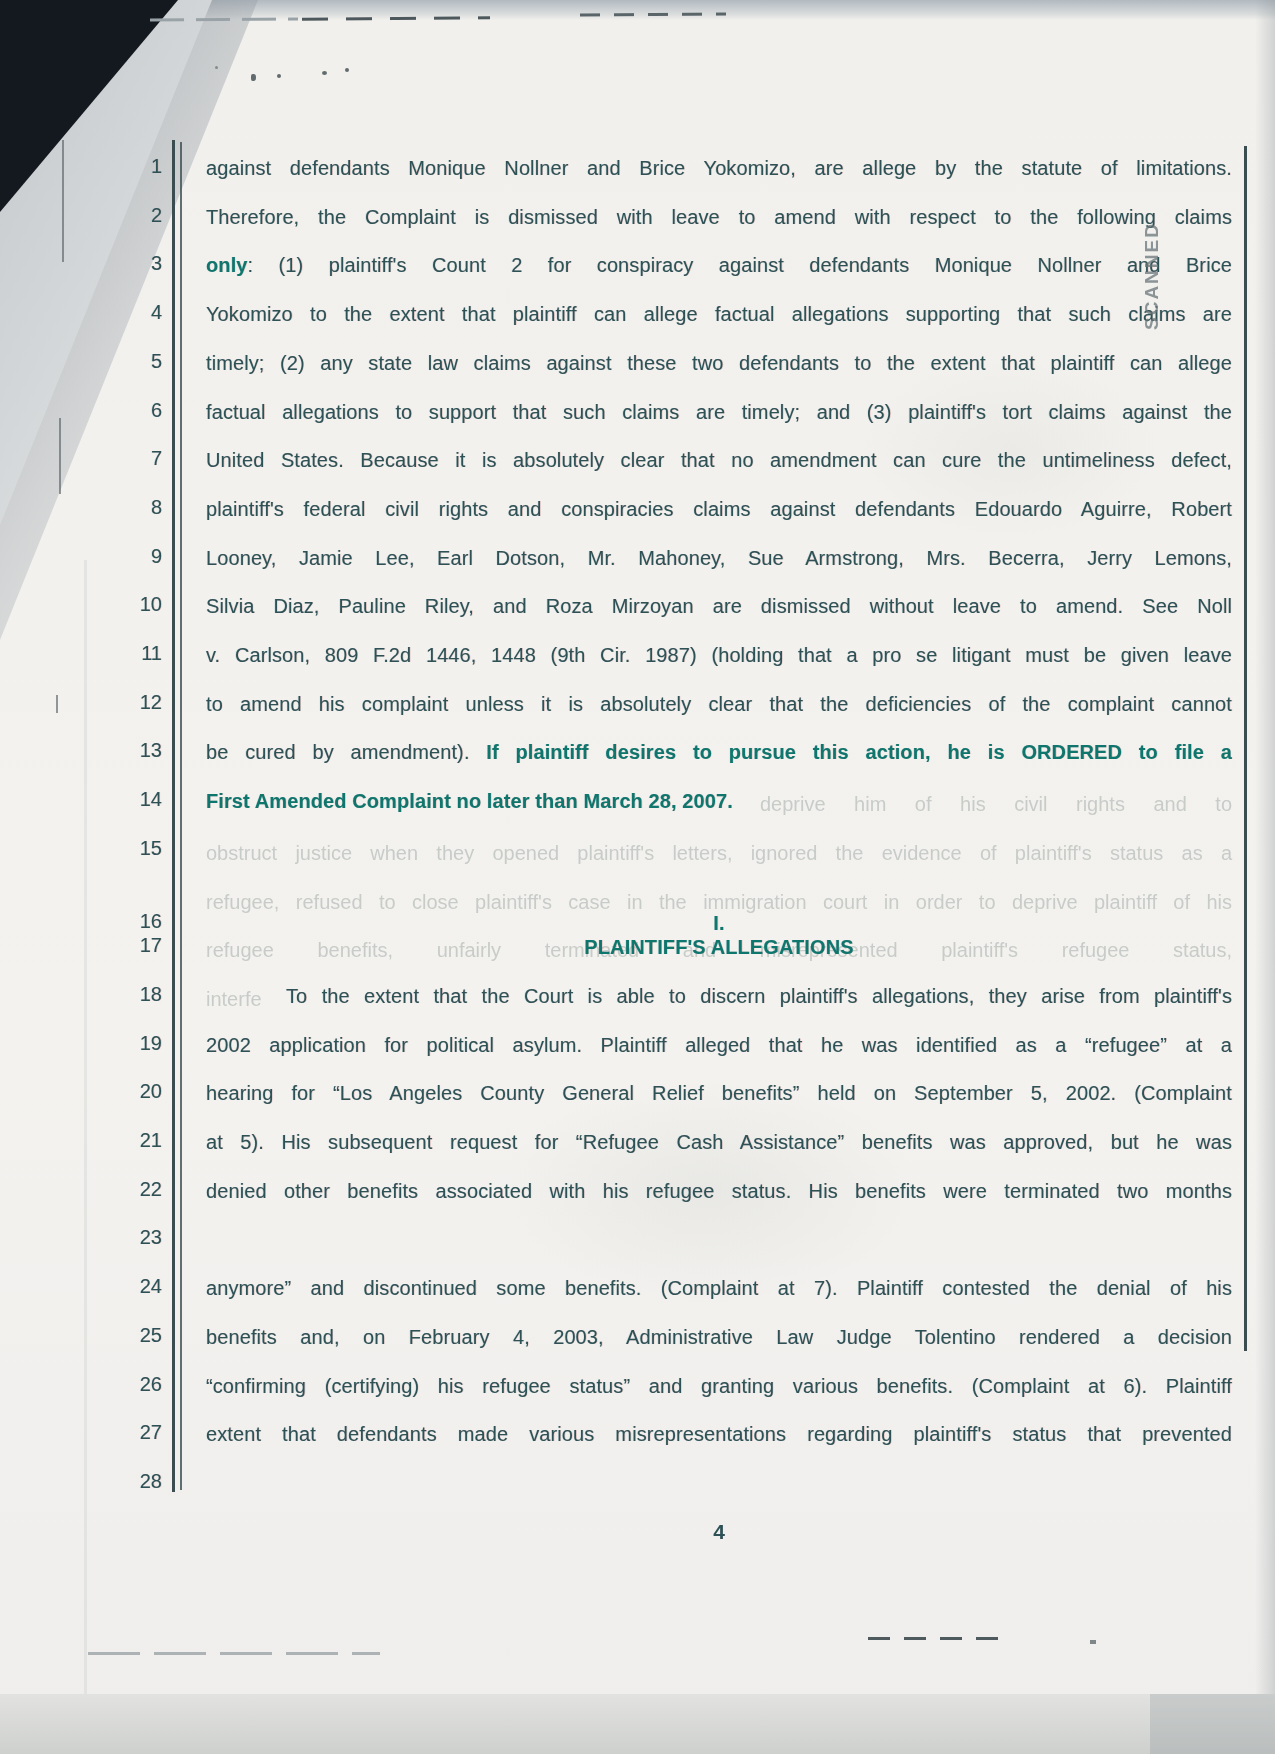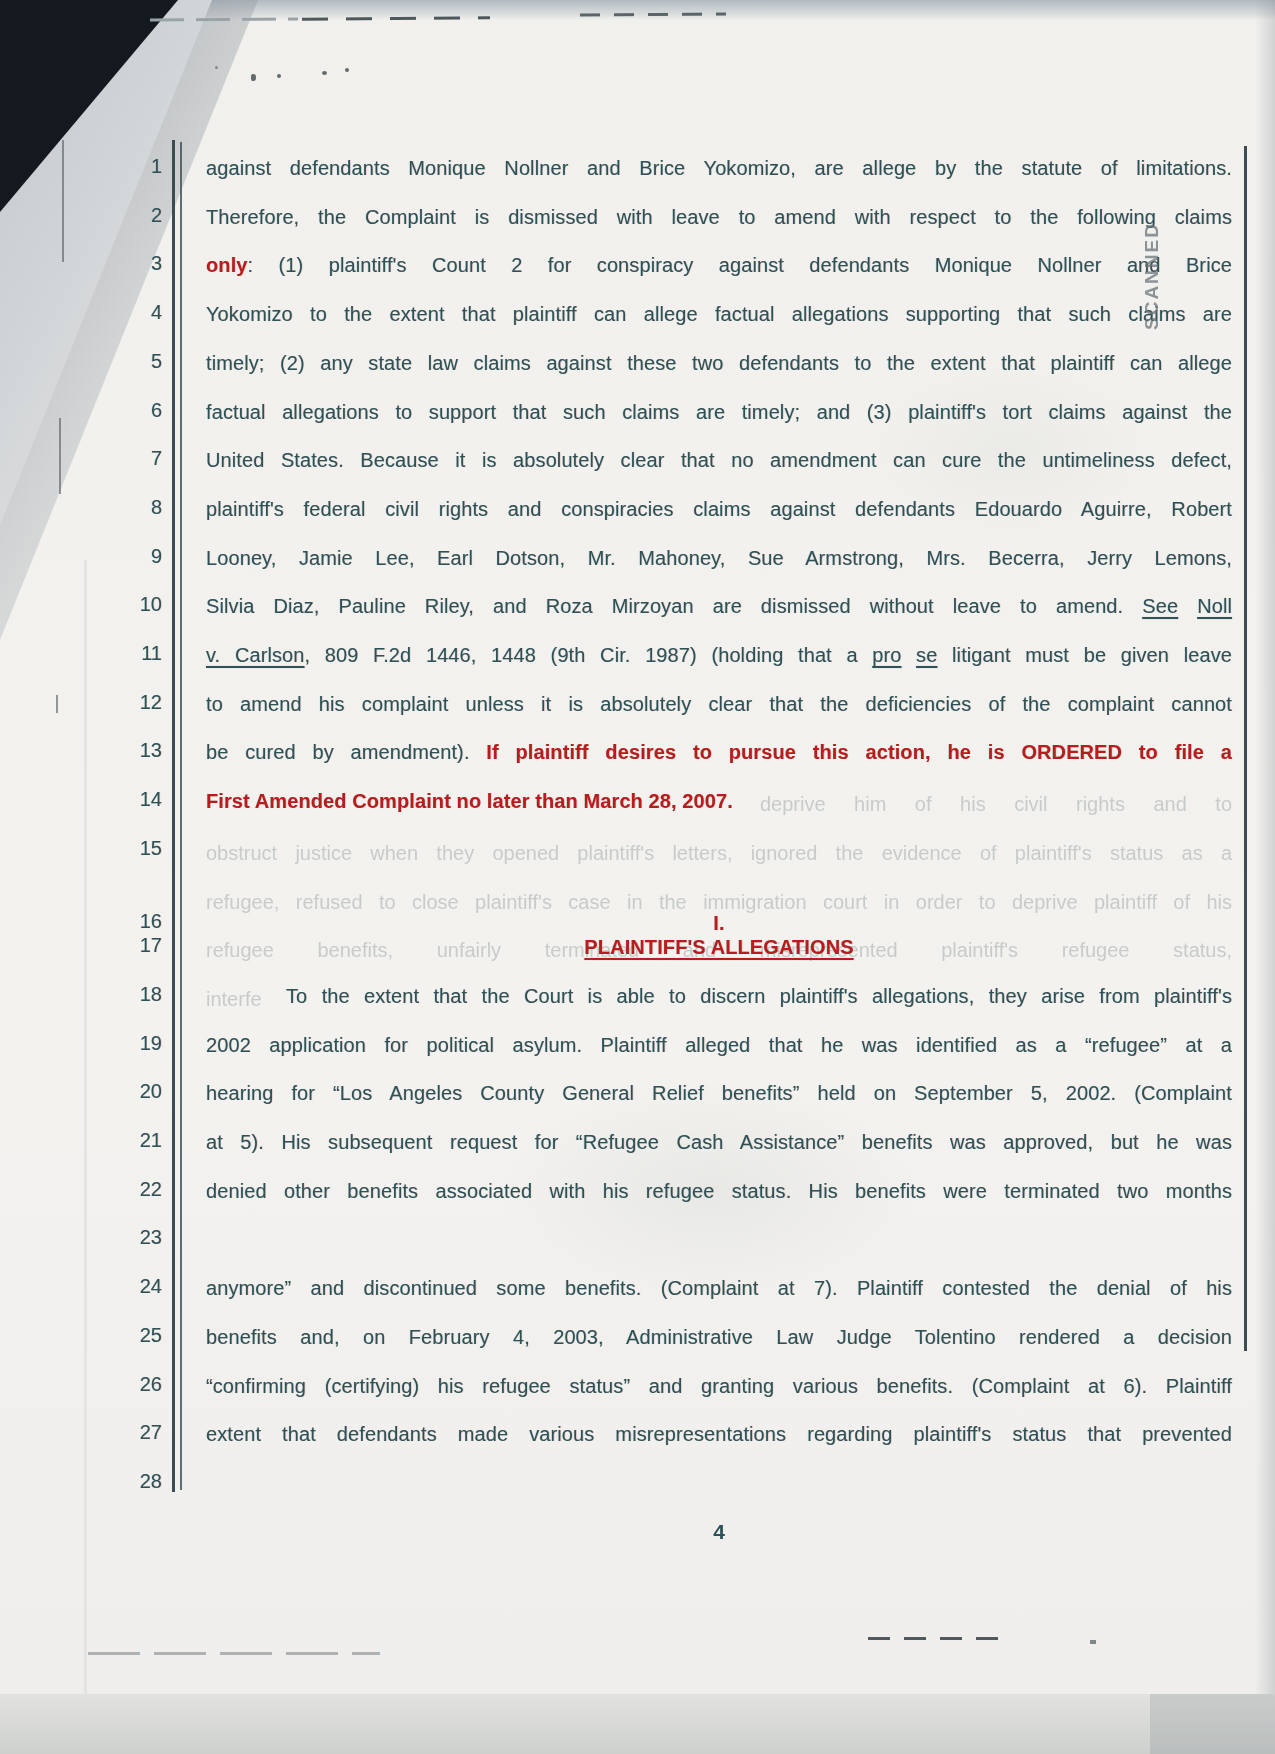--- a/index.html
+++ b/index.html
@@ -69,22 +69,22 @@
   .row{position:absolute;left:0;width:1275px;height:49px;}
   .lnum{position:absolute;left:116px;width:46px;text-align:right;
     font-size:20px;color:var(--ink);
     text-shadow:.6px .3px 0 rgba(190,80,80,.25), -.6px -.3px 0 rgba(60,160,170,.2);}
   .ltext{position:absolute;left:206px;width:1026px;font-size:20px;line-height:26px;
     color:var(--ink);letter-spacing:.1px;
     text-shadow:.6px .3px 0 rgba(190,80,80,.25), -.6px -.3px 0 rgba(60,160,170,.2);}
   .justify{text-align:justify;text-align-last:justify;text-justify:inter-word;}
   .left{text-align:center;text-align-last:left;}
   .center{text-align:center;text-align-last:center;}
-  .b{font-weight:700;color:#b91c1c;}
-  .u{text-decoration:underline;text-decoration-thickness:2px;text-underline-offset:4px;}
+  .b{font-weight:700;color:#0f766e;}
+  .u{text-decoration-thickness:2px;text-underline-offset:4px;}
   .sp{display:inline-block;}
 
   .ghost{position:absolute;font-size:20px;line-height:26px;color:rgba(118,132,128,.34);
     filter:blur(.5px);}
   .ghost.justify{text-align:justify;text-align-last:justify;}
 
   .stamp{position:absolute;left:1141px;top:188px;height:142px;
     writing-mode:vertical-rl;transform:rotate(180deg);
     font-weight:700;font-size:19px;letter-spacing:2px;
     color:rgba(104,116,120,.75);z-index:3;}

